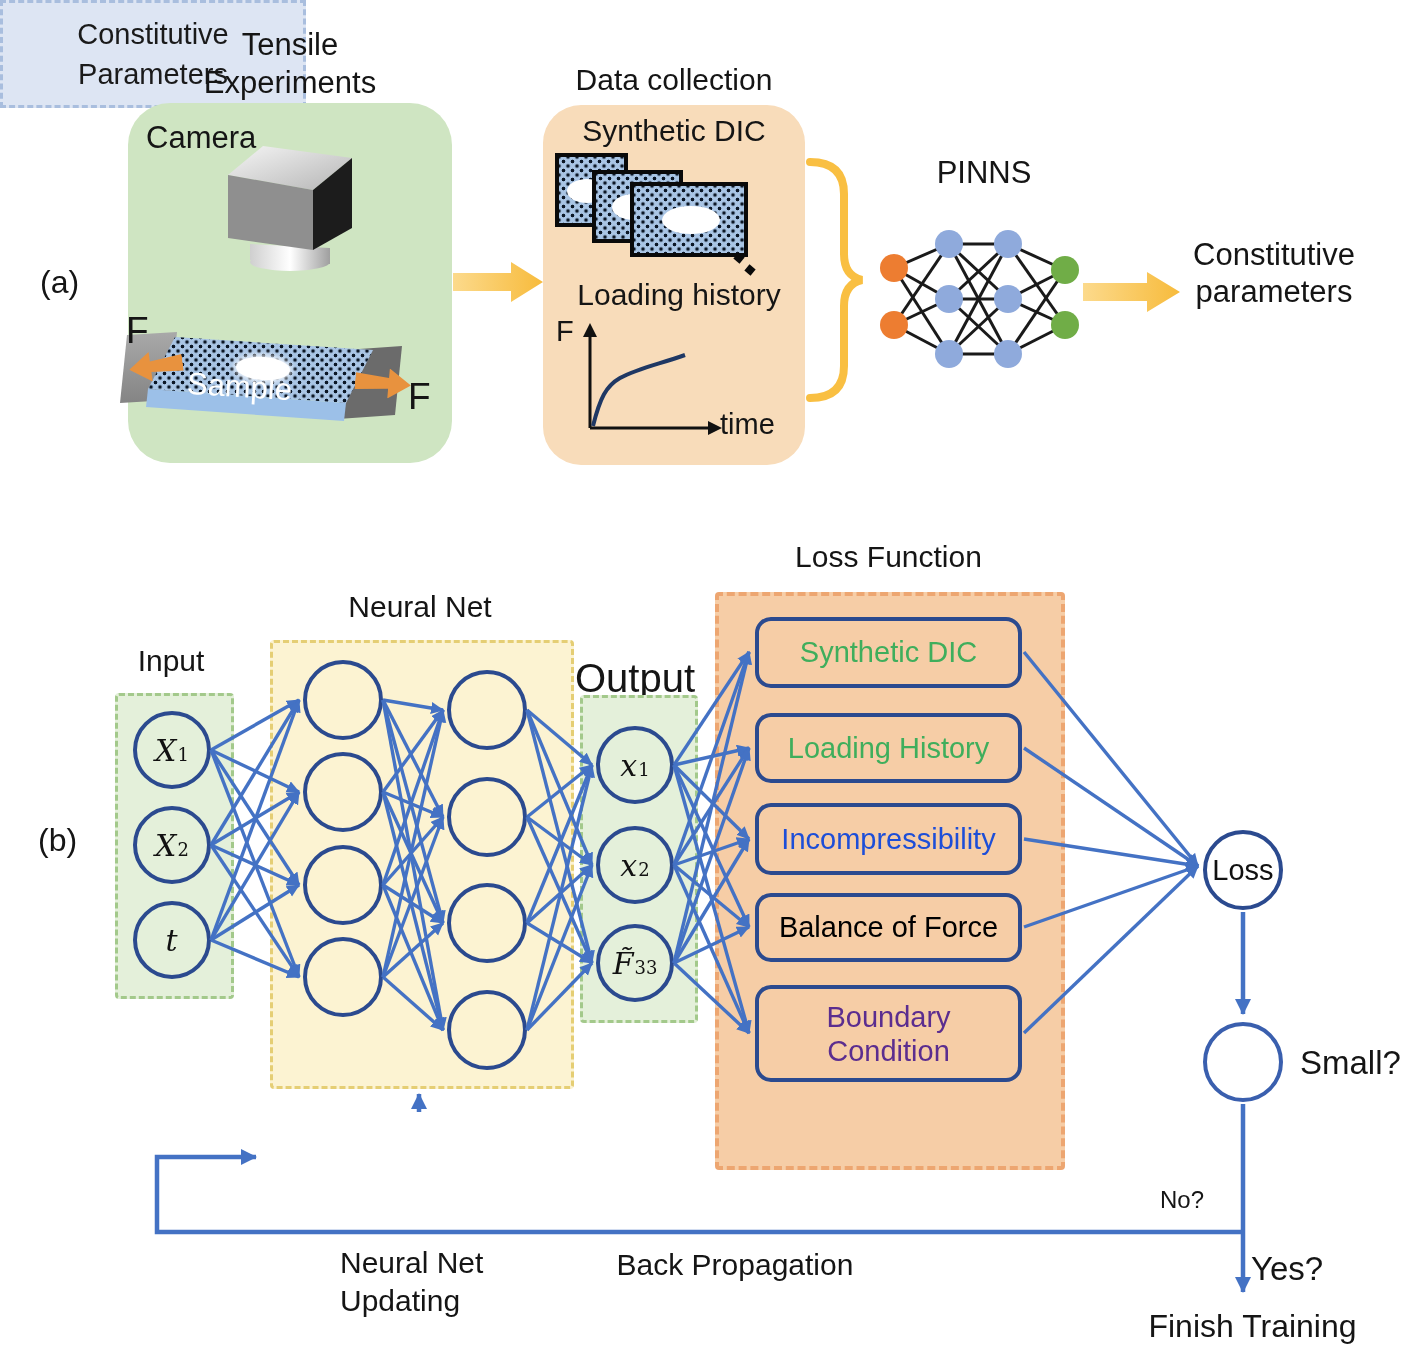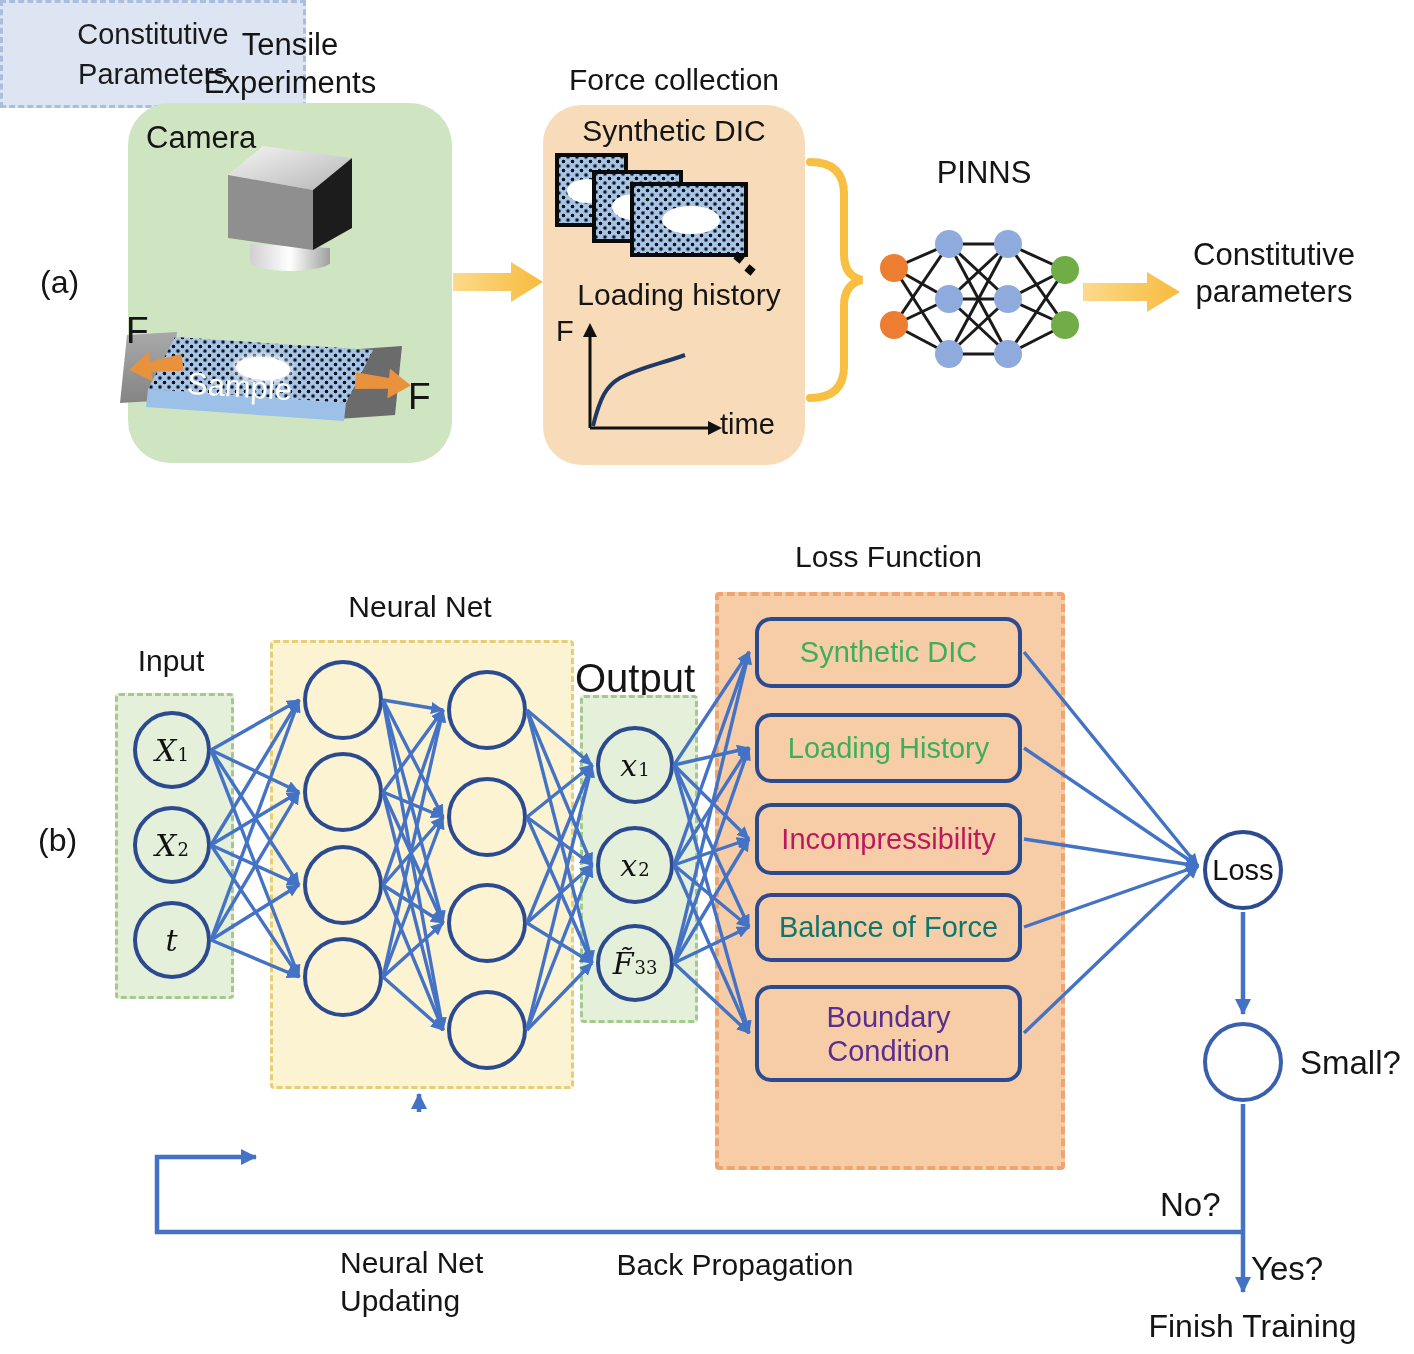--- a/index.html
+++ b/index.html
@@ -103,21 +103,21 @@
   <svg style="left:453px; top:260px;" width="92" height="44" viewBox="0 0 92 44">
     <defs>
         <linearGradient id="ya" x1="0" y1="0" x2="1" y2="0">
       <stop offset="0" stop-color="#fcda8c"></stop>
           <stop offset="1" stop-color="#f7bb3c"></stop>
         </linearGradient>
       </defs>
     <polygon points="0,13 58,13 58,2 90,22 58,42 58,31 0,31" fill="url(#ya)"></polygon>
   </svg>
 
-  <div class="lbl ctr" style="left:549px; top:63px; width:250px; font-size:30px;">Force collection</div>
+  <div class="lbl ctr" style="left:549px; top:63px; width:250px; font-size:30px;">Data collection</div>
   <div class="bigbox" id="box-datacol"></div>
   <div class="lbl ctr" style="left:549px; top:114px; width:250px; font-size:30px;">Synthetic DIC</div>
 
   <div class="dicimg speckle" style="left:555px; top:153px; width:65px; height:66px;">
     <div class="dicellipse" style="left:8px; top:22px; width:40px; height:24px;"></div>
   </div>
   <div class="dicimg speckle" style="left:592px; top:170px; width:83px; height:65px;">
     <div class="dicellipse" style="left:16px; top:20px; width:44px; height:26px;"></div>
   </div>
   <div class="dicimg speckle" style="left:630px; top:182px; width:110px; height:67px;">
@@ -238,35 +238,35 @@
       <sub>33</sub>
   </div>
 
   <div class="lossitem" style="top:617px; height:71px;">
     <span style="color: rgb(63, 174, 92);">Synthetic DIC</span>
   </div>
   <div class="lossitem" style="top:713px; height:70px;">
     <span style="color: rgb(63, 174, 92);">Loading History</span>
   </div>
   <div class="lossitem" style="top:803px; height:72px;">
-    <span style="color: #be185d;">Incompressibility</span>
+    <span style="color: #1d4ed8;">Incompressibility</span>
   </div>
   <div class="lossitem" style="top:893px; height:69px;">
-    <span style="color: #0f766e;">Balance of Force</span>
+    <span style="color: #000000;">Balance of Force</span>
   </div>
   <div class="lossitem" style="top:985px; height:97px;">
     <span class="wrap2" style="color: rgb(91, 45, 143);">Boundary Condition</span>
   </div>
 
   <div class="node n-white" style="left:1203px; top:830px;">
     <span>Loss</span>
   </div>
   <div class="node n-white" style="left:1203px; top:1022px; border-color:#3a5fae;"></div>
   <div class="lbl" style="left:1300px; top:1044px; font-size:33px;">Small?</div>
-  <div class="lbl" style="left:1160px; top:1186px; font-size:33px;">No?</div>
+  <div class="lbl" style="left:1160px; top:1186px; font-size:24px;">No?</div>
   <div class="lbl" style="left:1251px; top:1250px; font-size:33px;">Yes?</div>
   <div class="lbl ctr" style="left:1135px; top:1308px; width:235px; font-size:32px;">Finish Training</div>
 
   <div id="box-constit">
     <div>Constitutive</div>
     <div>Parameters</div>
   </div>
 
   <div class="lbl" style="left:340px; top:1244px; font-size:30px; line-height:38px;">
     <div>Neural Net</div>

